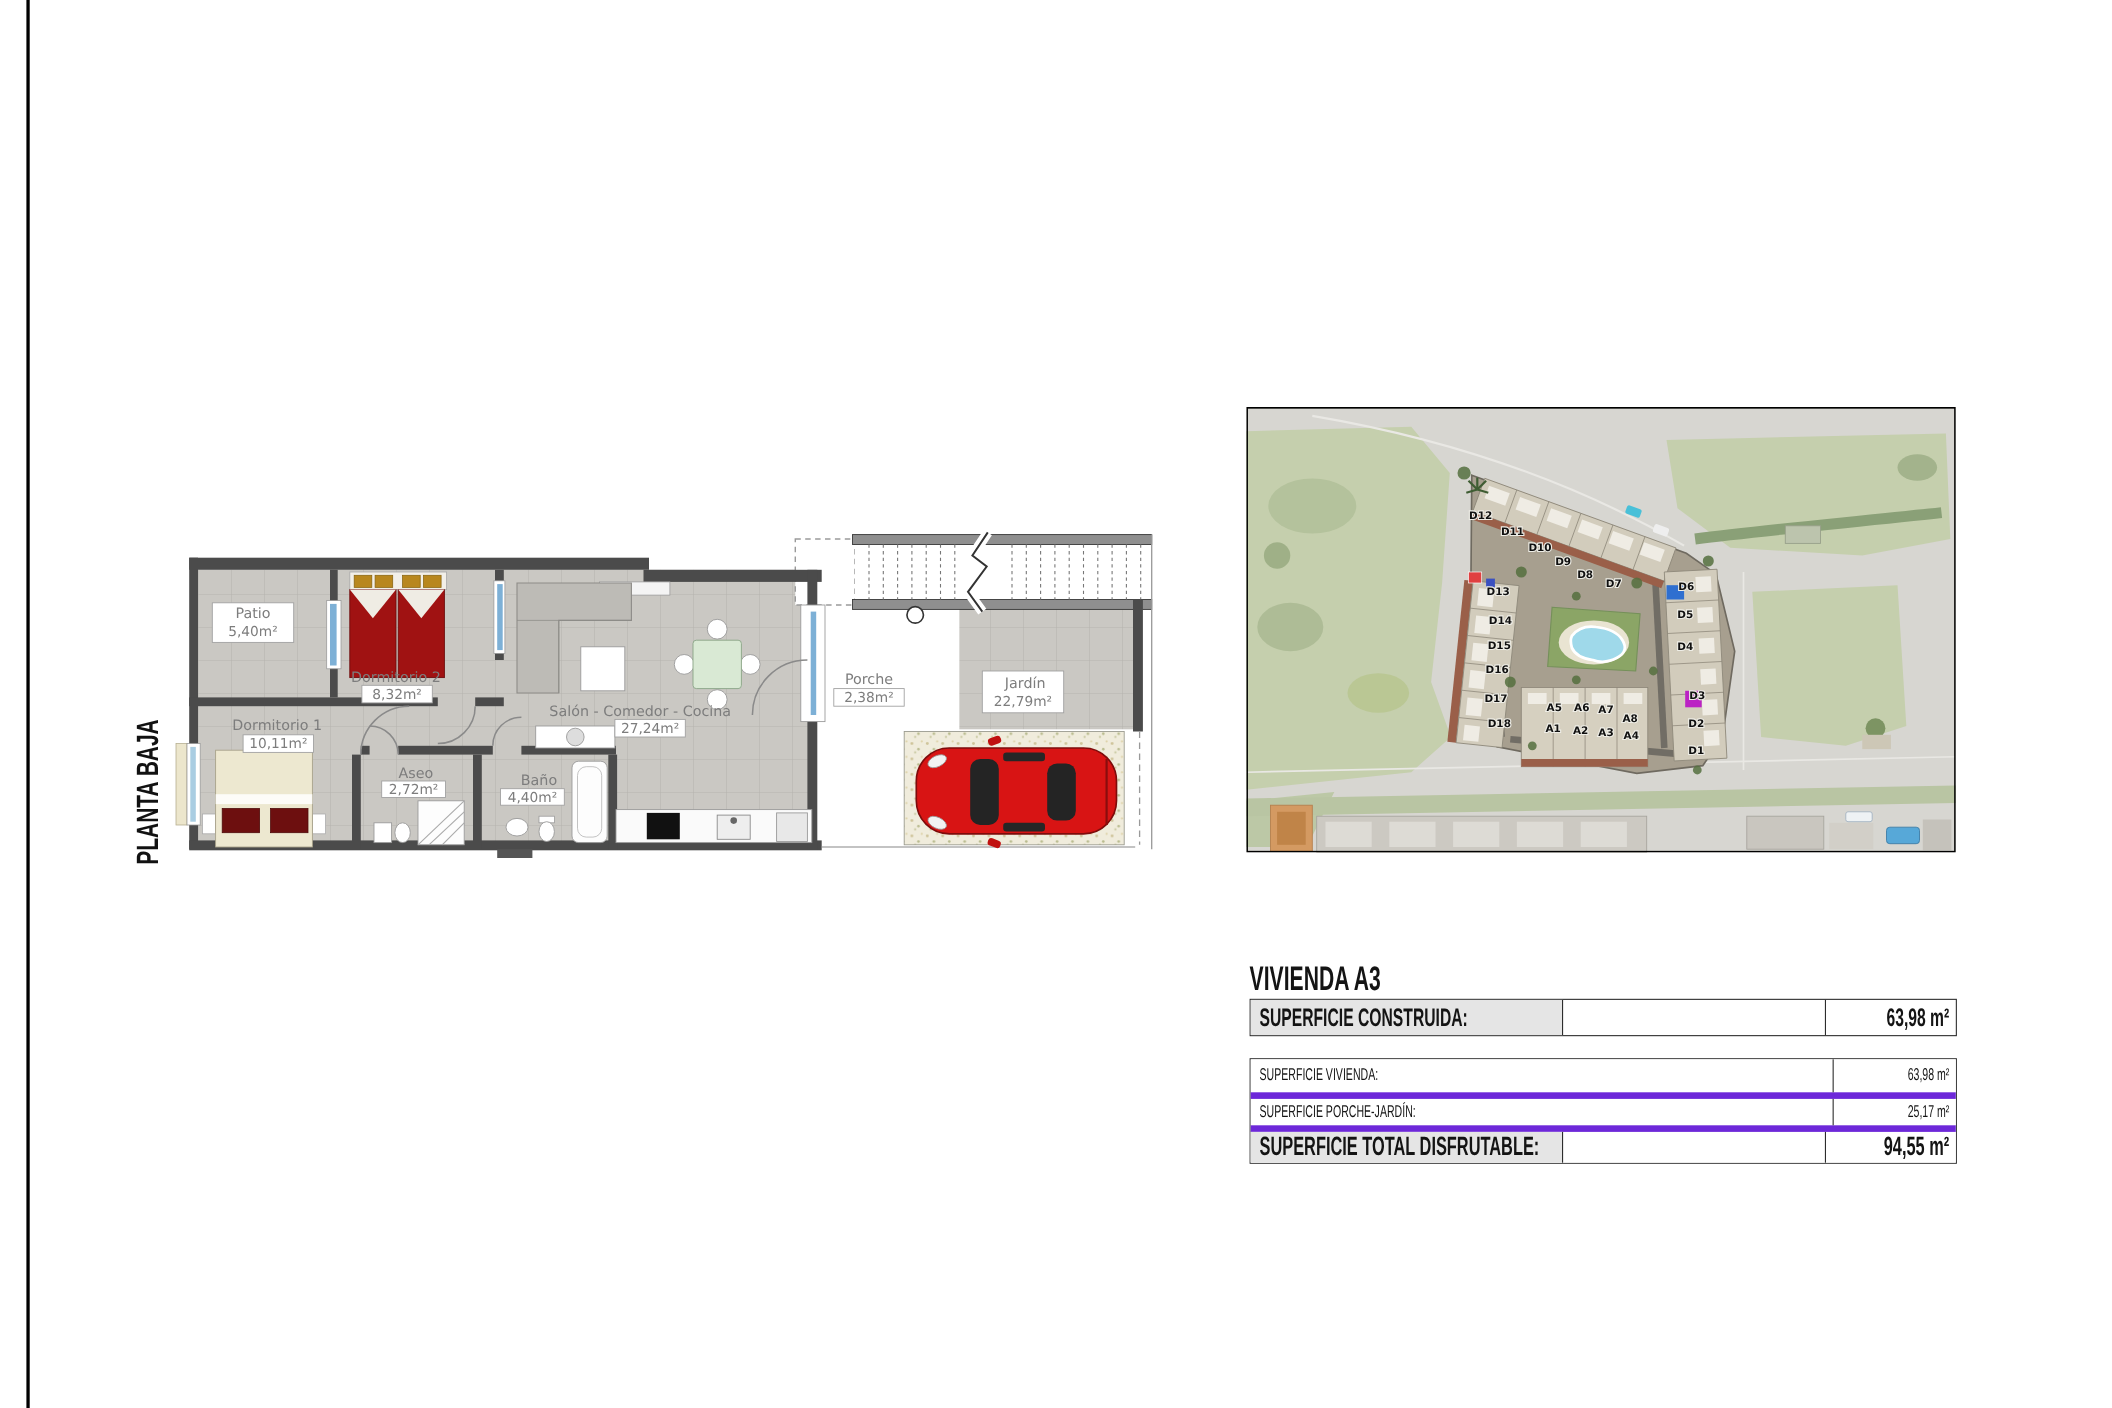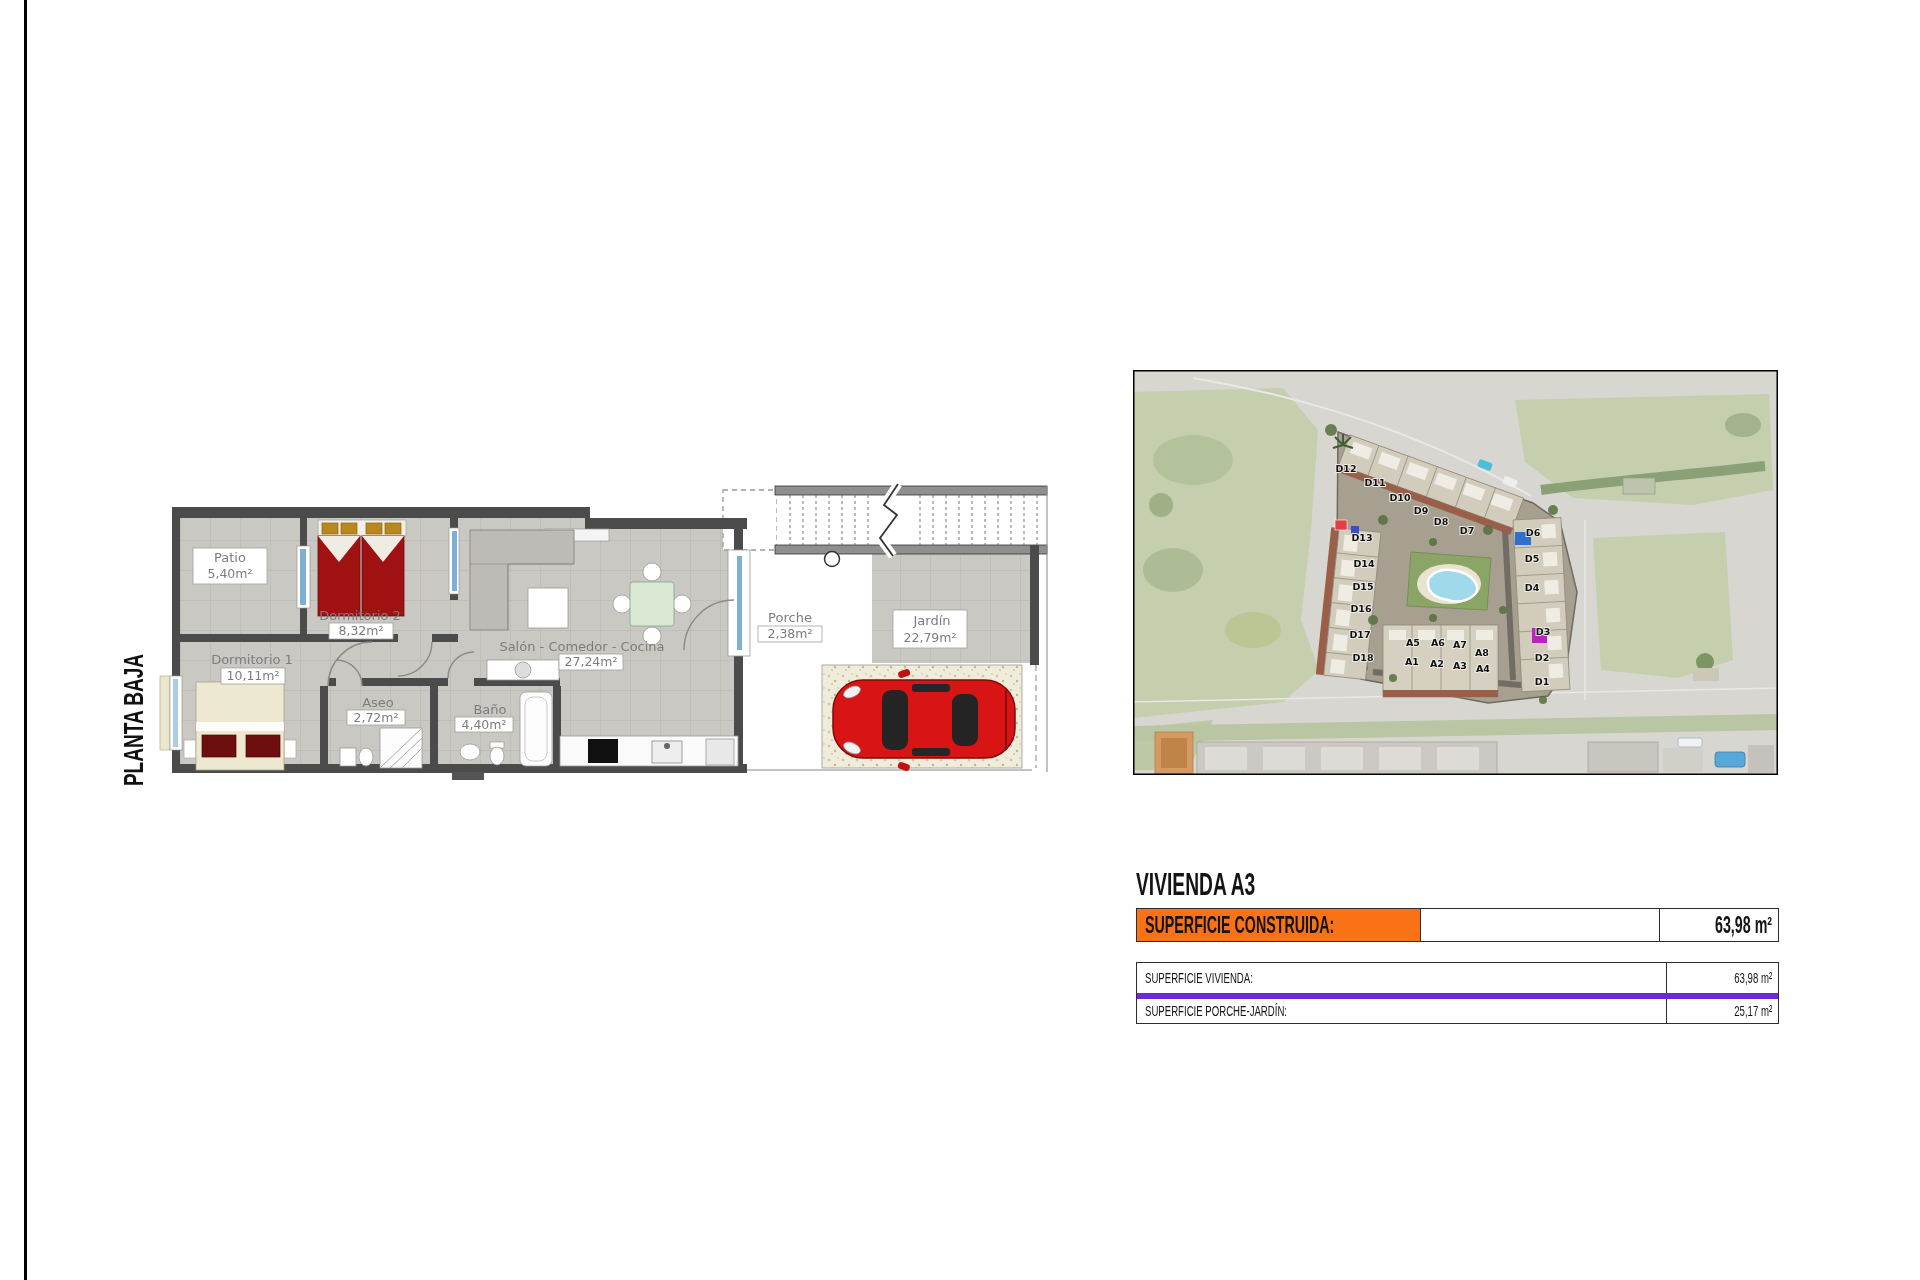--- a/index.html
+++ b/index.html
@@ -11,26 +11,26 @@
           display:flex;align-items:center;justify-content:center;}
   .vlabel span{display:inline-block;transform:rotate(-90deg) scaleX(0.68);transform-origin:center;
           white-space:nowrap;font-size:28px;font-weight:bold;color:#111;letter-spacing:0px;}
   
   .plan-svg{position:absolute;left:150px;top:478px;width:920px;height:312px;}
   .map-svg{position:absolute;left:1133px;top:370px;width:645px;height:405px;}
   
   .summary{position:absolute;left:1136px;top:862px;width:643px;color:#141414;}
   .cond{display:inline-block;transform:scaleX(0.62);transform-origin:0 50%;white-space:nowrap;}
   .cond-r{display:inline-block;transform:scaleX(0.62);transform-origin:100% 50%;white-space:nowrap;}
-  .sum-title{height:46px;display:flex;align-items:center;font-size:31px;font-weight:bold;}
+  .sum-title{height:46px;display:flex;align-items:flex-end;font-size:31px;font-weight:bold;}
   .trow{display:flex;box-sizing:border-box;border:1px solid #2d2d2d;background:#fff;}
   .t1{height:34px;font-size:23px;font-weight:bold;}
   .c-label{width:284px;box-sizing:border-box;border-right:1px solid #2d2d2d;display:flex;
            align-items:center;padding-left:8px;}
-  .blue{background:#f97316;}
+  .blue{background:#e5e5e5;}
   .c-mid{flex:1;box-sizing:border-box;border-right:1px solid #2d2d2d;}
   .c-val{width:112px;display:flex;align-items:center;justify-content:flex-end;padding-right:6px;}
   .t2{margin-top:20px;border:1px solid #2d2d2d;}
   .t2 .trow{border:none;border-top:6px solid #6d28d9;}
   .t2 .trow:first-child{border-top:none;}
   .r-label{flex:1;display:flex;align-items:center;padding-left:8px;}
   .r-val{width:112px;box-sizing:border-box;border-left:1px solid #2d2d2d;display:flex;
          align-items:center;justify-content:flex-end;padding-right:6px;}
   .small{height:30px;font-size:15.5px;font-weight:normal;}
   .total{height:34px;font-size:24px;font-weight:bold;}
@@ -466,16 +466,25 @@
           </div>
       </div>
       <div class="trow small">
         <div class="r-label">
             <span class="cond">SUPERFICIE PORCHE-JARDÍN:</span>
           </div>
         <div class="r-val">
             <span class="cond-r">25,17 m²</span>
           </div>
       </div>
+      <div class="trow total">
+        <div class="c-label blue">
+            <span class="cond">SUPERFICIE TOTAL DISFRUTABLE:</span>
+          </div>
+        <div class="c-mid"></div>
+        <div class="c-val">
+            <span class="cond-r">94,55 m²</span>
+          </div>
+      </div>
     </div>
   </div>
 
 </div>
 
 </body></html>

